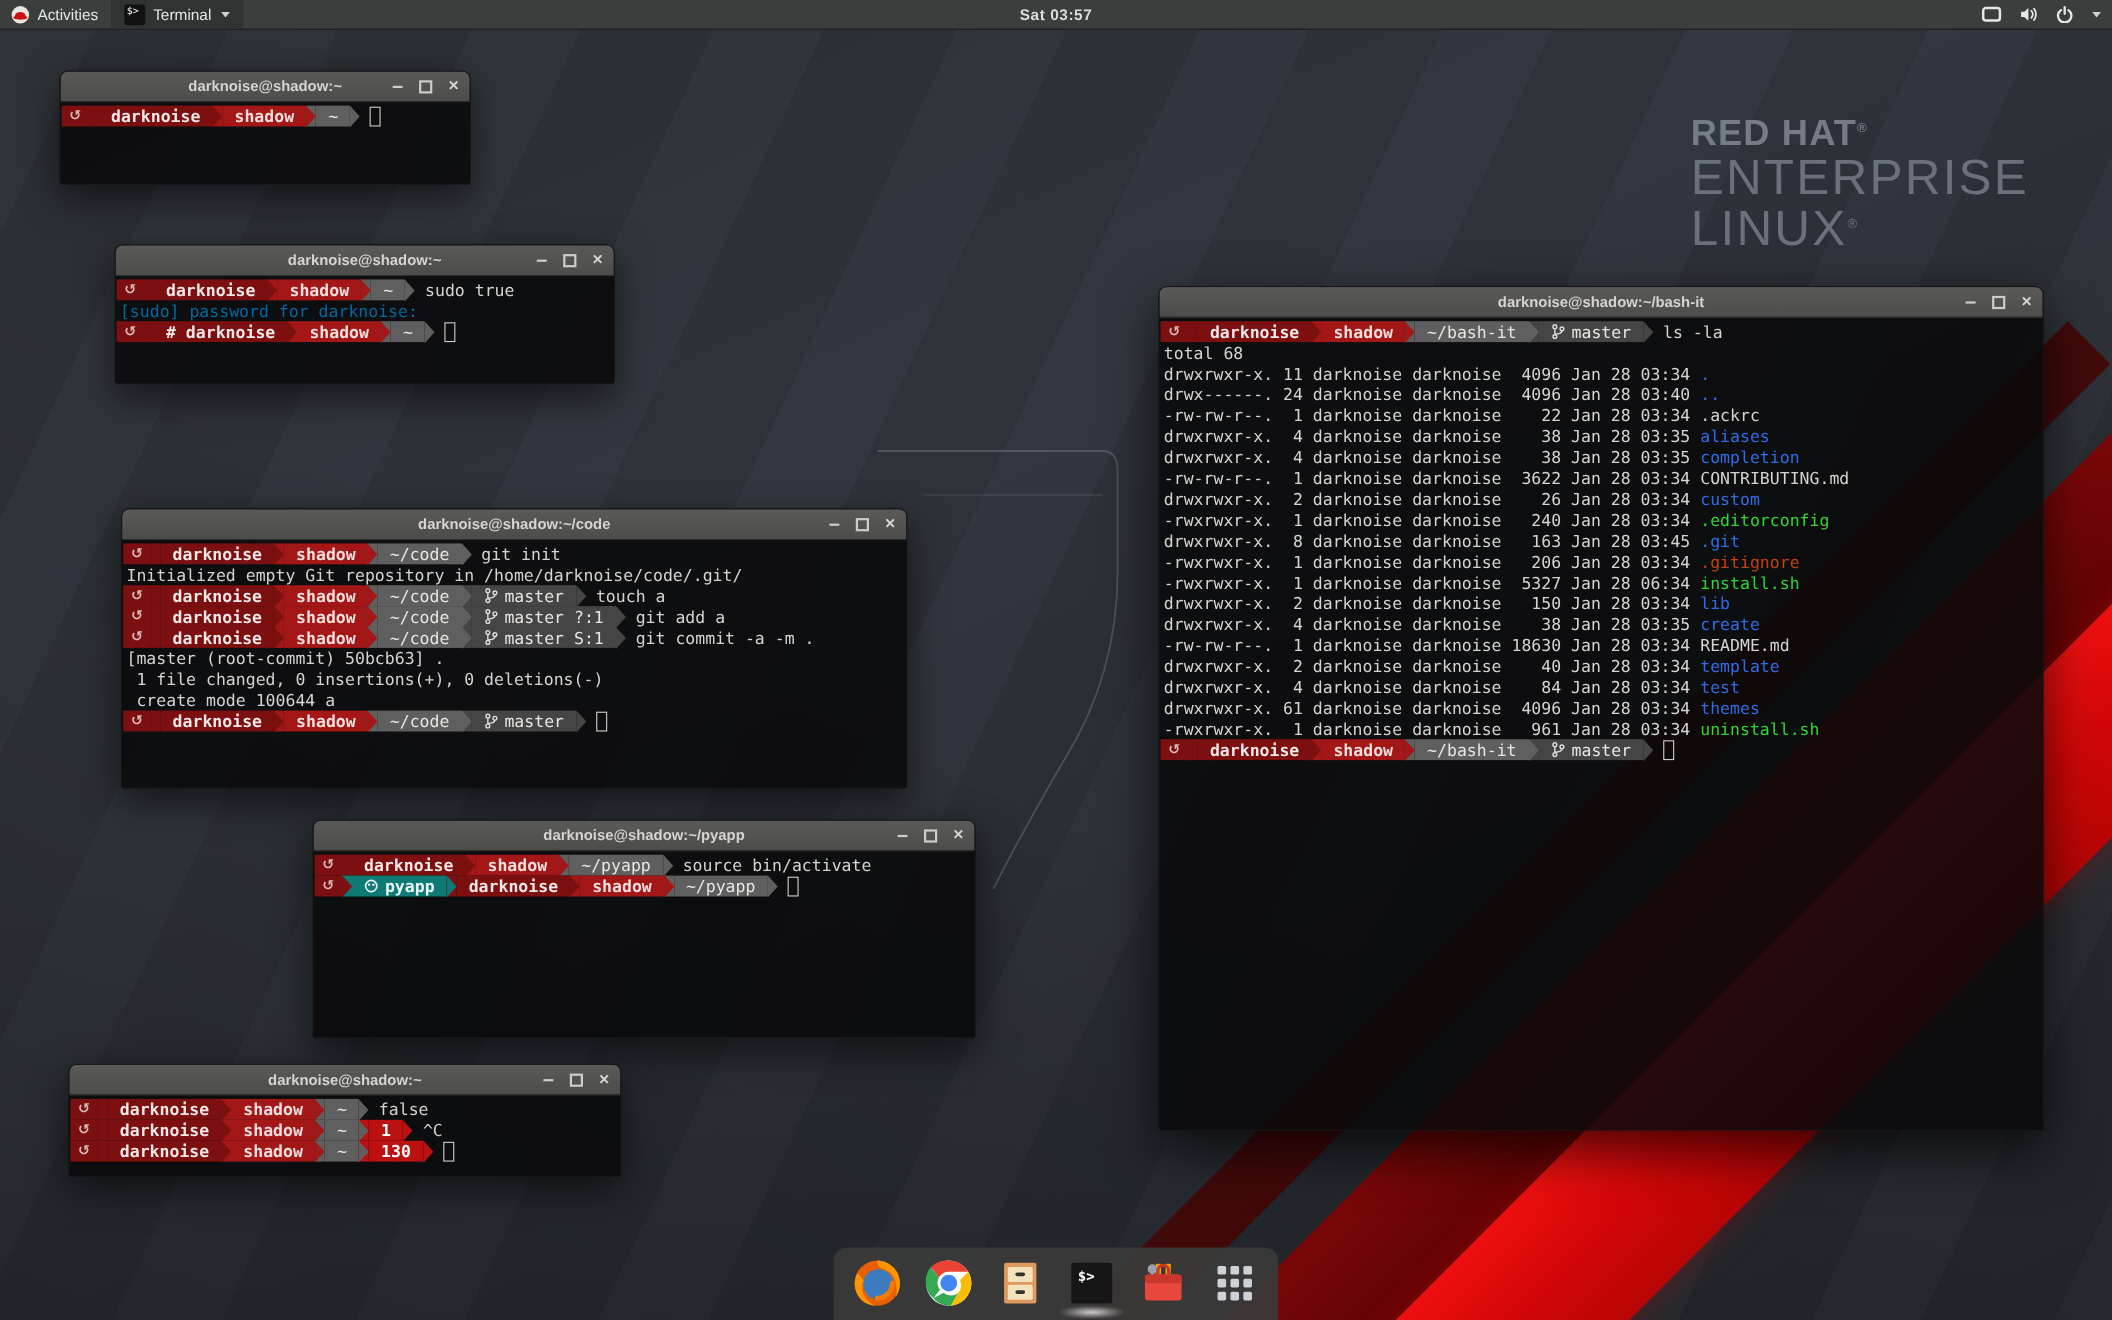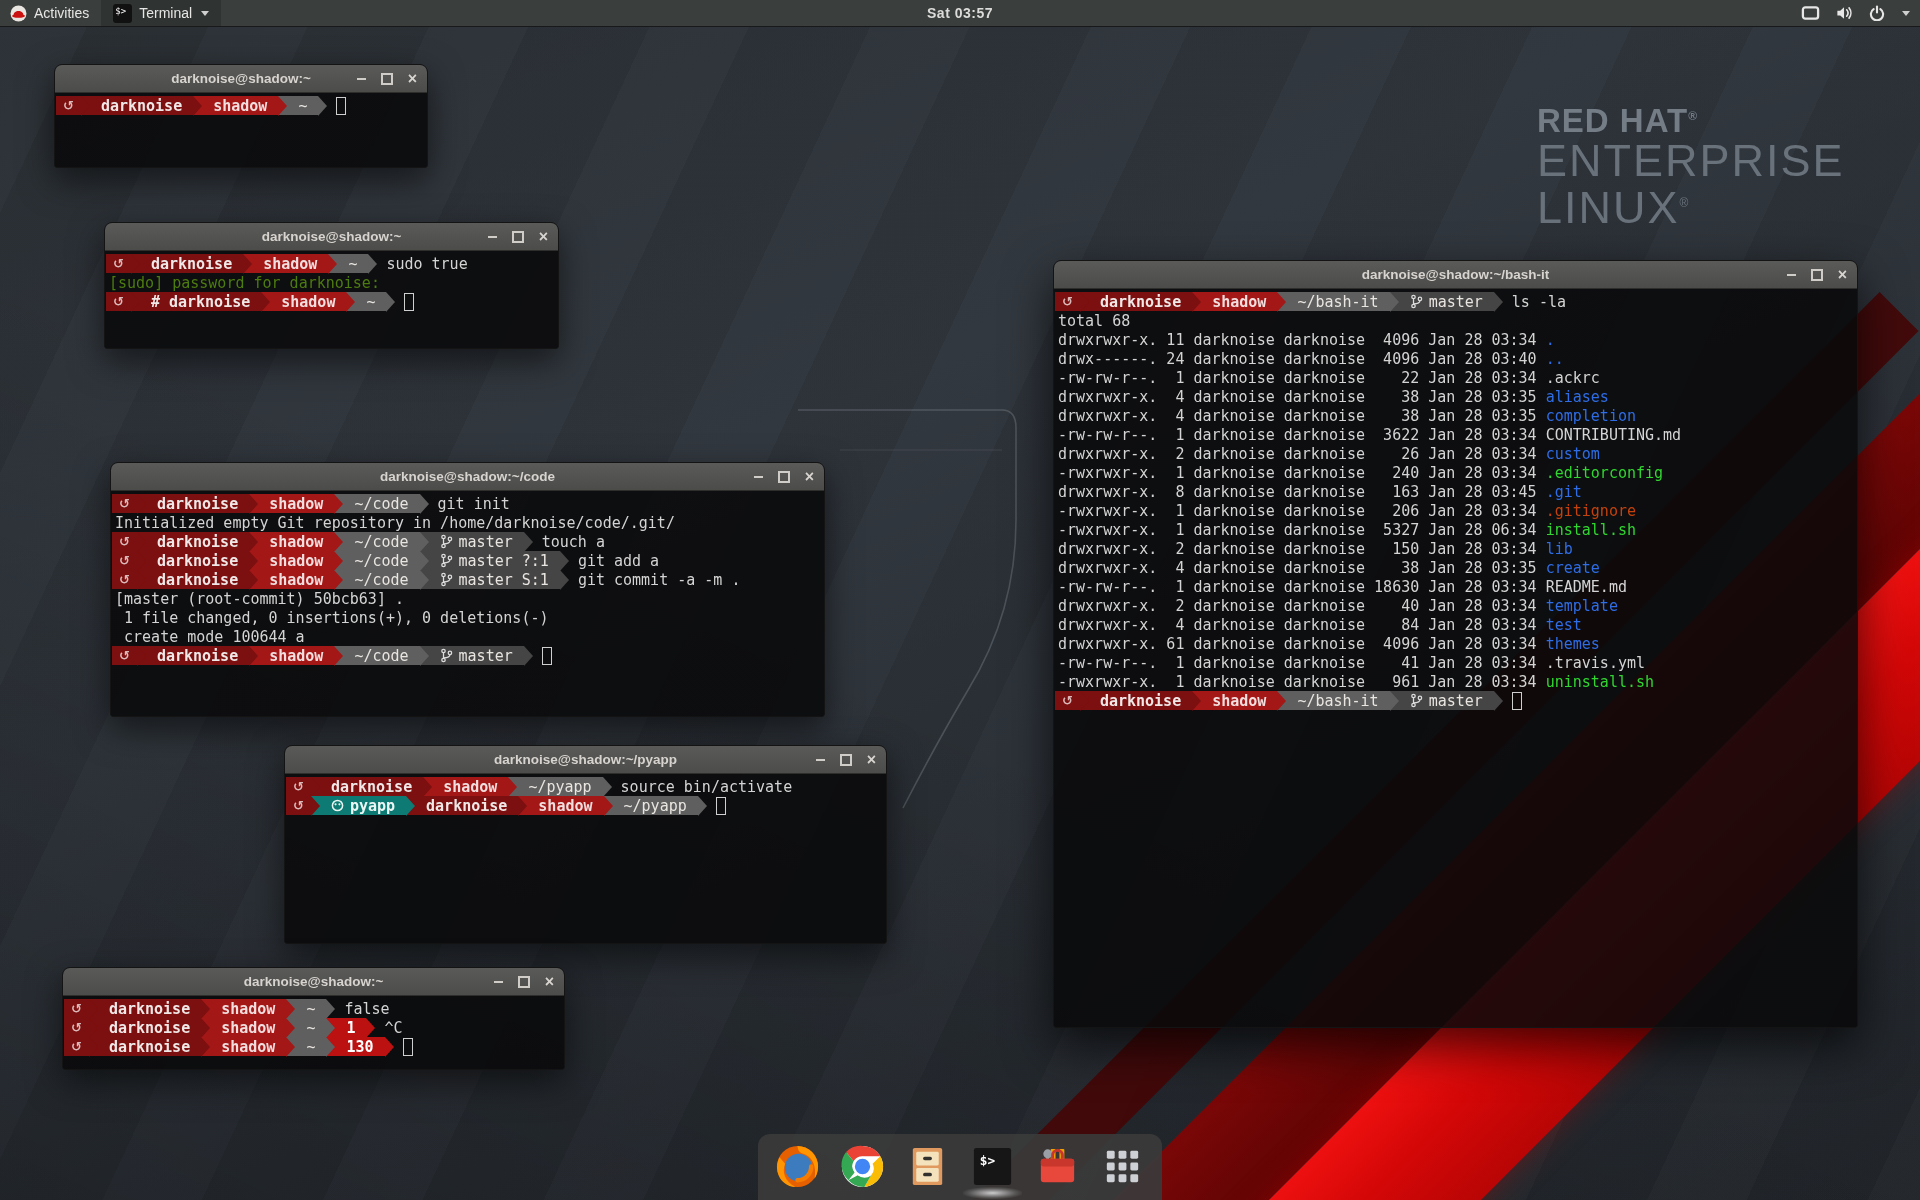--- a/index.html
+++ b/index.html
@@ -156,21 +156,21 @@
           <i></i>
         </span>
       <span class="btn btn-max">
           <i></i>
         </span>
       <span class="btn btn-close">×</span>
     </span>
   </div>
   <div class="term-body">
       <div class="line"><span class="pl-seg k-icon" style="background: rgb(124, 15, 15); color: rgb(220, 185, 185);"><span class="pl-glyph">↺</span></span><span class="pl-sep" style="background: rgb(124, 15, 15);"><i style="border-left-color: rgb(124, 15, 15);"></i></span><span class="pl-seg k-user" style="background: rgb(124, 15, 15); color: rgb(240, 231, 231);"><span>darknoise</span></span><span class="pl-sep" style="background: rgb(163, 23, 23);"><i style="border-left-color: rgb(124, 15, 15);"></i></span><span class="pl-seg k-host" style="background: rgb(163, 23, 23); color: rgb(242, 222, 222);"><span>shadow</span></span><span class="pl-sep" style="background: rgb(95, 95, 95);"><i style="border-left-color: rgb(163, 23, 23);"></i></span><span class="pl-seg k-path" style="background: rgb(95, 95, 95); color: rgb(233, 229, 225);"><span>~</span></span><span class="pl-sep" style="background: transparent;"><i style="border-left-color: rgb(95, 95, 95);"></i></span><span class="cmd" style="color: rgb(212, 212, 212);">sudo true</span></div>
-      <div class="line"><span class="out-text" style="color: #4d7c0f;">[sudo] password for darknoise:</span></div>
+      <div class="line"><span class="out-text" style="color: #0369a1;">[sudo] password for darknoise:</span></div>
       <div class="line"><span class="pl-seg k-icon" style="background: rgb(124, 15, 15); color: rgb(220, 185, 185);"><span class="pl-glyph">↺</span></span><span class="pl-sep" style="background: rgb(124, 15, 15);"><i style="border-left-color: rgb(124, 15, 15);"></i></span><span class="pl-seg k-user" style="background: rgb(124, 15, 15); color: rgb(240, 231, 231);"><span># darknoise</span></span><span class="pl-sep" style="background: rgb(163, 23, 23);"><i style="border-left-color: rgb(124, 15, 15);"></i></span><span class="pl-seg k-host" style="background: rgb(163, 23, 23); color: rgb(242, 222, 222);"><span>shadow</span></span><span class="pl-sep" style="background: rgb(95, 95, 95);"><i style="border-left-color: rgb(163, 23, 23);"></i></span><span class="pl-seg k-path" style="background: rgb(95, 95, 95); color: rgb(233, 229, 225);"><span>~</span></span><span class="pl-sep" style="background: transparent;"><i style="border-left-color: rgb(95, 95, 95);"></i></span><span class="cursor"></span></div>
     </div>
 </div>
 
 <div class="window" style="left:110px;top:462px;width:713px;height:253px">
   <div class="titlebar">
     <span>darknoise@shadow:~/code</span>
     <span class="controls">
       <span class="btn btn-min">
           <i></i>
@@ -288,21 +288,20 @@
       <div class="line"><span class="out-text" style="color: rgb(212, 212, 212);">-rwxrwxr-x.  1 darknoise darknoise   240 Jan 28 03:34 </span><span style="color: rgb(49, 214, 49); display: flex; align-items: center;">.editorconfig</span></div>
       <div class="line"><span class="out-text" style="color: rgb(212, 212, 212);">drwxrwxr-x.  8 darknoise darknoise   163 Jan 28 03:45 </span><span style="color: rgb(46, 109, 230); display: flex; align-items: center;">.git</span></div>
       <div class="line"><span class="out-text" style="color: rgb(212, 212, 212);">-rwxrwxr-x.  1 darknoise darknoise   206 Jan 28 03:34 </span><span style="color: #c2410c; display: flex; align-items: center;">.gitignore</span></div>
       <div class="line"><span class="out-text" style="color: rgb(212, 212, 212);">-rwxrwxr-x.  1 darknoise darknoise  5327 Jan 28 06:34 </span><span style="color: rgb(49, 214, 49); display: flex; align-items: center;">install.sh</span></div>
       <div class="line"><span class="out-text" style="color: rgb(212, 212, 212);">drwxrwxr-x.  2 darknoise darknoise   150 Jan 28 03:34 </span><span style="color: rgb(46, 109, 230); display: flex; align-items: center;">lib</span></div>
       <div class="line"><span class="out-text" style="color: rgb(212, 212, 212);">drwxrwxr-x.  4 darknoise darknoise    38 Jan 28 03:35 </span><span style="color: rgb(46, 109, 230); display: flex; align-items: center;">create</span></div>
       <div class="line"><span class="out-text" style="color: rgb(212, 212, 212);">-rw-rw-r--.  1 darknoise darknoise 18630 Jan 28 03:34 </span><span style="color: rgb(212, 212, 212); display: flex; align-items: center;">README.md</span></div>
       <div class="line"><span class="out-text" style="color: rgb(212, 212, 212);">drwxrwxr-x.  2 darknoise darknoise    40 Jan 28 03:34 </span><span style="color: rgb(46, 109, 230); display: flex; align-items: center;">template</span></div>
       <div class="line"><span class="out-text" style="color: rgb(212, 212, 212);">drwxrwxr-x.  4 darknoise darknoise    84 Jan 28 03:34 </span><span style="color: rgb(46, 109, 230); display: flex; align-items: center;">test</span></div>
       <div class="line"><span class="out-text" style="color: rgb(212, 212, 212);">drwxrwxr-x. 61 darknoise darknoise  4096 Jan 28 03:34 </span><span style="color: rgb(46, 109, 230); display: flex; align-items: center;">themes</span></div>
-      <div class="line"><span class="out-text" style="color: rgb(212, 212, 212);">-rw-rw-r--.  1 darknoise darknoise    41 Jan 28 03:34 </span><span style="color: rgb(212, 212, 212); display: flex; align-items: center;">.travis.yml</span></div>
       <div class="line"><span class="out-text" style="color: rgb(212, 212, 212);">-rwxrwxr-x.  1 darknoise darknoise   961 Jan 28 03:34 </span><span style="color: rgb(49, 214, 49); display: flex; align-items: center;">uninstall.sh</span></div>
       <div class="line"><span class="pl-seg k-icon" style="background: rgb(124, 15, 15); color: rgb(220, 185, 185);"><span class="pl-glyph">↺</span></span><span class="pl-sep" style="background: rgb(124, 15, 15);"><i style="border-left-color: rgb(124, 15, 15);"></i></span><span class="pl-seg k-user" style="background: rgb(124, 15, 15); color: rgb(240, 231, 231);"><span>darknoise</span></span><span class="pl-sep" style="background: rgb(163, 23, 23);"><i style="border-left-color: rgb(124, 15, 15);"></i></span><span class="pl-seg k-host" style="background: rgb(163, 23, 23); color: rgb(242, 222, 222);"><span>shadow</span></span><span class="pl-sep" style="background: rgb(95, 95, 95);"><i style="border-left-color: rgb(163, 23, 23);"></i></span><span class="pl-seg k-path" style="background: rgb(95, 95, 95); color: rgb(233, 229, 225);"><span>~/bash-it</span></span><span class="pl-sep" style="background: rgb(69, 69, 69);"><i style="border-left-color: rgb(95, 95, 95);"></i></span><span class="pl-seg k-branch" style="background: rgb(69, 69, 69); color: rgb(233, 229, 225);"><svg class="pl-svg" viewBox="0 0 12 14">
             <circle cx="3.2" cy="2.8" r="1.6" fill="none" stroke="#ddd" stroke-width="1.2"></circle>
             <circle cx="3.2" cy="11.2" r="1.6" fill="none" stroke="#ddd" stroke-width="1.2"></circle>
             <circle cx="9.2" cy="4.6" r="1.6" fill="none" stroke="#ddd" stroke-width="1.2"></circle>
             <path d="M3.2 4.4v5.2 M9.2 6.2c0 2.2-2.8 2.8-6 3" fill="none" stroke="#ddd" stroke-width="1.2"></path>
           </svg><span>master</span></span><span class="pl-sep" style="background: transparent;"><i style="border-left-color: rgb(69, 69, 69);"></i></span><span class="cursor"></span></div>
     </div>
 </div>
 

